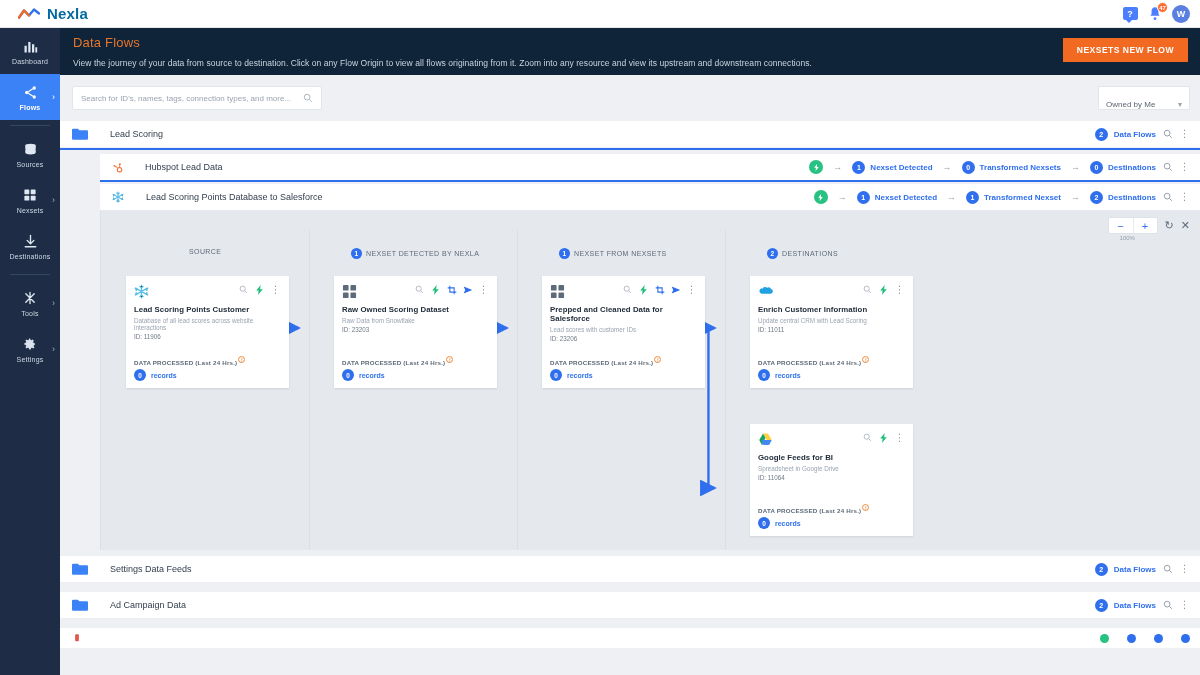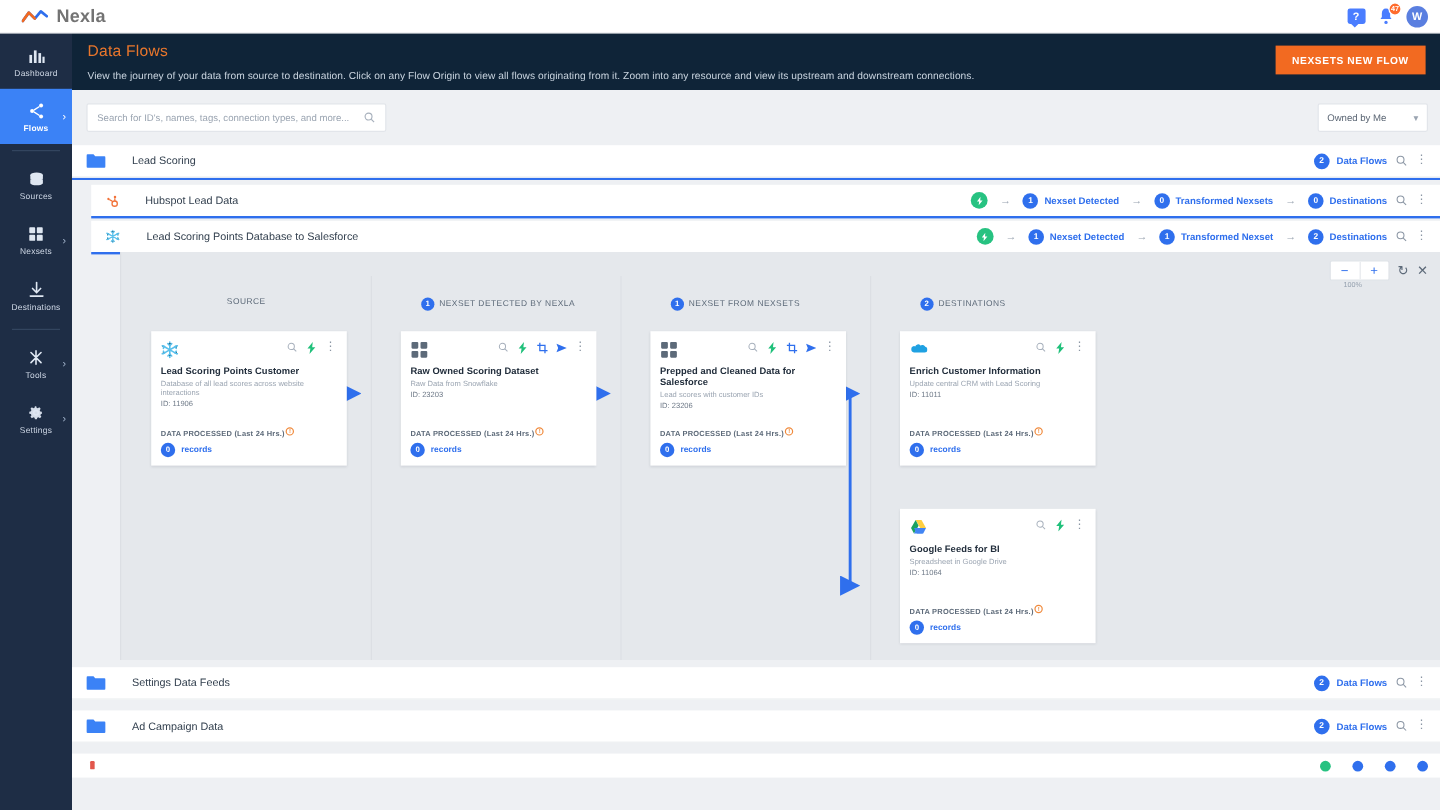--- a/index.html
+++ b/index.html
@@ -11,21 +11,21 @@
   }
 
   
   .topbar {
     position: absolute; top: 0; left: 0; width: 1200px; height: 28px;
     background: #ffffff; display: flex; align-items: center;
     border-bottom: 1px solid #e6e8ec;
   }
   .brand { display: flex; align-items: center; gap: 7px; margin-left: 18px; }
   .brand-mark { width: 22px; height: 14px; }
-  .brand-name { font-size: 15px; font-weight: 700; color: #737373; letter-spacing: .2px; }
+  .brand-name { font-size: 15px; font-weight: 700; color: #0369a1; letter-spacing: .2px; }
   .topbar-right { margin-left: auto; display: flex; align-items: center; gap: 9px; margin-right: 10px; }
   .tb-icon { width: 16px; height: 16px; position: relative; display:flex; align-items:center; justify-content:center;}
   .help-chip {
     width: 15px; height: 13px; background: #4a7dff; border-radius: 2px;
     color: #fff; font-size: 9px; font-weight: 700; display: flex;
     align-items: center; justify-content: center; position: relative;
   }
   .help-chip:after {
     content: ""; position: absolute; bottom: -3px; left: 3px;
     border-left: 3px solid transparent; border-right: 3px solid transparent;
@@ -90,21 +90,21 @@
     display: flex; align-items: center; padding: 0 8px;
   }
   .search-box input {
     border: none; outline: none; flex: 1; font-size: 8px; color: #6f7a88;
     font-family: Liberation Sans, sans-serif; background: transparent;
   }
   .search-box input::placeholder { color: #9aa4b1; }
   .owned-select {
     position: absolute; right: 10px; top: 11px; width: 92px; height: 24px;
     background: #fff; border: 1px solid #e2e5ea; border-radius: 2px;
-    display: flex; align-items: center; padding: 0 7px; font-size: 8px; color: #5a6573;
+    display: flex; align-items: flex-end; padding: 0 7px; font-size: 8px; color: #5a6573;
   }
   .owned-select .chev { margin-left: auto; font-size: 8px; color: #9aa4b1; }
 
   
   .grouprow {
     background: #fff; height: 27px; display: flex; align-items: center;
     padding-left: 12px; border-bottom: 1px solid #eceef1; position: relative;
   }
   .folder-ic { width: 16px; height: 12px; flex: 0 0 auto; }
   .group-name { font-size: 9px; color: #33404f; margin-left: 22px; font-weight: 400; }
@@ -118,21 +118,21 @@
   .badge-lbl { font-size: 8px; color: #2f6fed; font-weight: 700; }
   .ic-btn { width: 11px; height: 11px; display: flex; align-items: center; justify-content: center; cursor: pointer; }
   .kebab { font-size: 10px; color: #8b96a4; line-height: 6px; letter-spacing: 0; }
 
   .blue-underline { height: 2px; background: #2f6fed; }
   .gap { height: 4px; background: #eef0f3; }
 
   
   .flowrow {
     background: #fff; height: 26px; display: flex; align-items: center;
-    margin-left: 16px; padding-left: 12px; position: relative;
+    margin-left: 40px; padding-left: 12px; position: relative;
   }
   .flow-name { font-size: 9px; color: #33404f; margin-left: 22px; }
   .flow-stage { display: flex; align-items: center; gap: 5px; }
   .arrow-sep { color: #9aa4b1; font-size: 9px; margin: 0 4px; }
   .green-dot {
     width: 14px; height: 14px; border-radius: 50%; background: #27c281;
     display: flex; align-items: center; justify-content: center;
   }
   .flowrow .blue-ul { position: absolute; left: 0; right: 0; bottom: -2px; height: 2px; background: #2f6fed; }
 

